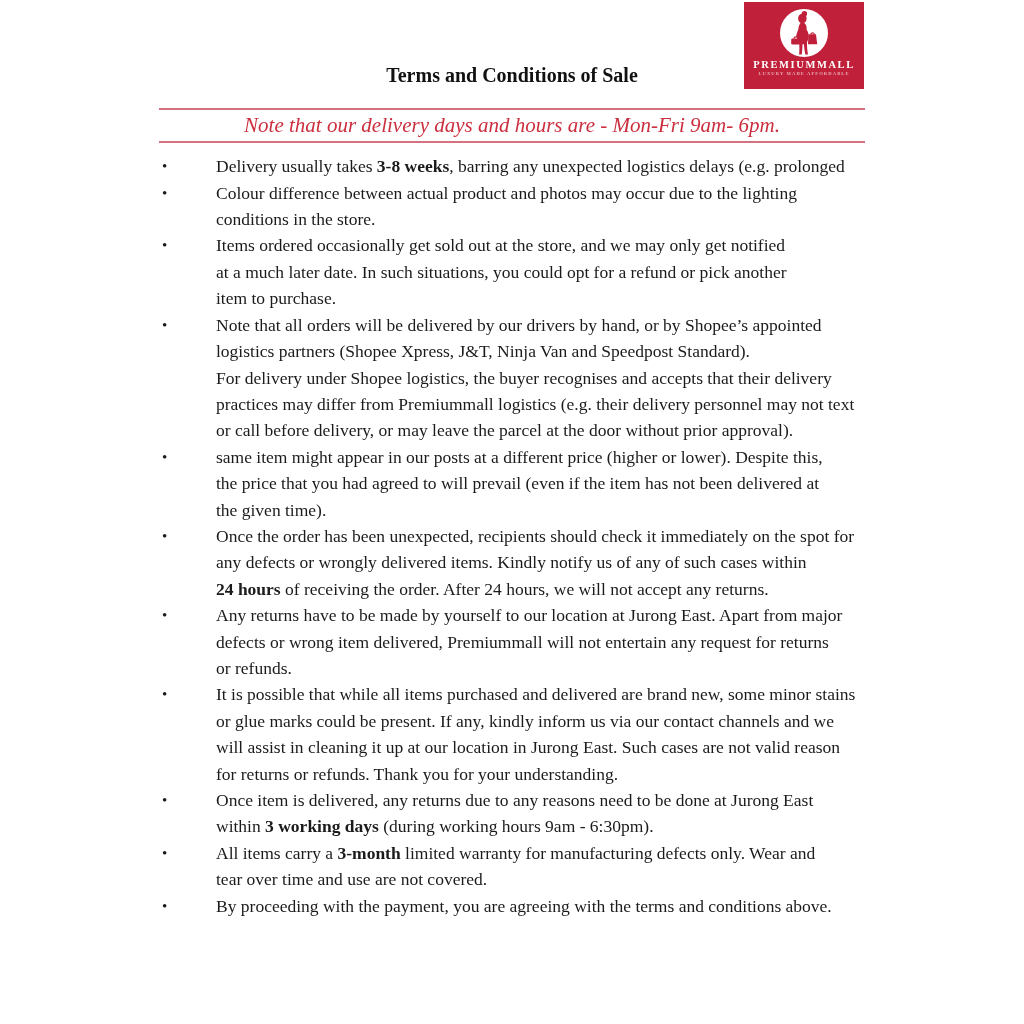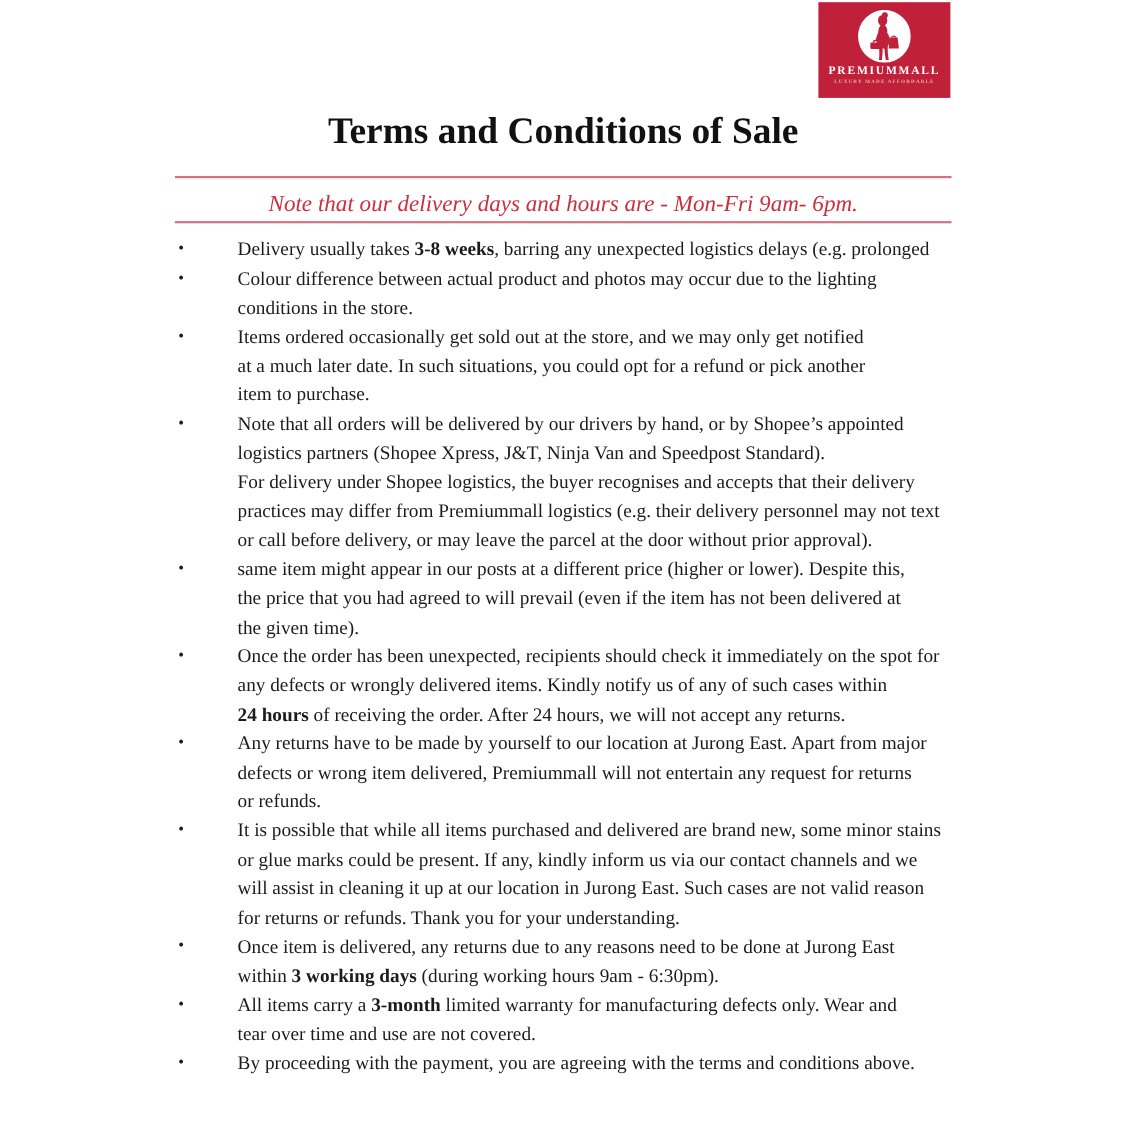--- a/index.html
+++ b/index.html
@@ -30,42 +30,41 @@
   .logo-tagline{
     color:#e9aab4;
     font-size:4.6px;
     letter-spacing:1.1px;
     margin-top:1px;
     white-space:nowrap;
   }
   
   .title{
     margin:0;
-    padding-top:100px;
+    padding-top:64px;
     text-align:center;
-    font-size:34px;
+    font-size:20px;
     font-weight:bold;
     color:#111111;
     line-height:1.15;
   }
   
   .note-banner{
     margin:21px 159px 0 159px;
     border-top:2px solid #d4737f;
     border-bottom:2px solid #d4737f;
     padding:2px 0 3px 0;
     text-align:center;
   }
   .note-text{
     font-style:italic;
     font-size:21px;
     color:#cb2e3e;
     line-height:1.25;
     white-space:nowrap;
-    margin-top:8px;
   }
   
   .terms-list{
     list-style:none;
     margin:10px 0 0 159px;
     padding:0;
     width:720px;
     font-size:17.5px;
     line-height:26.4px;
   }

